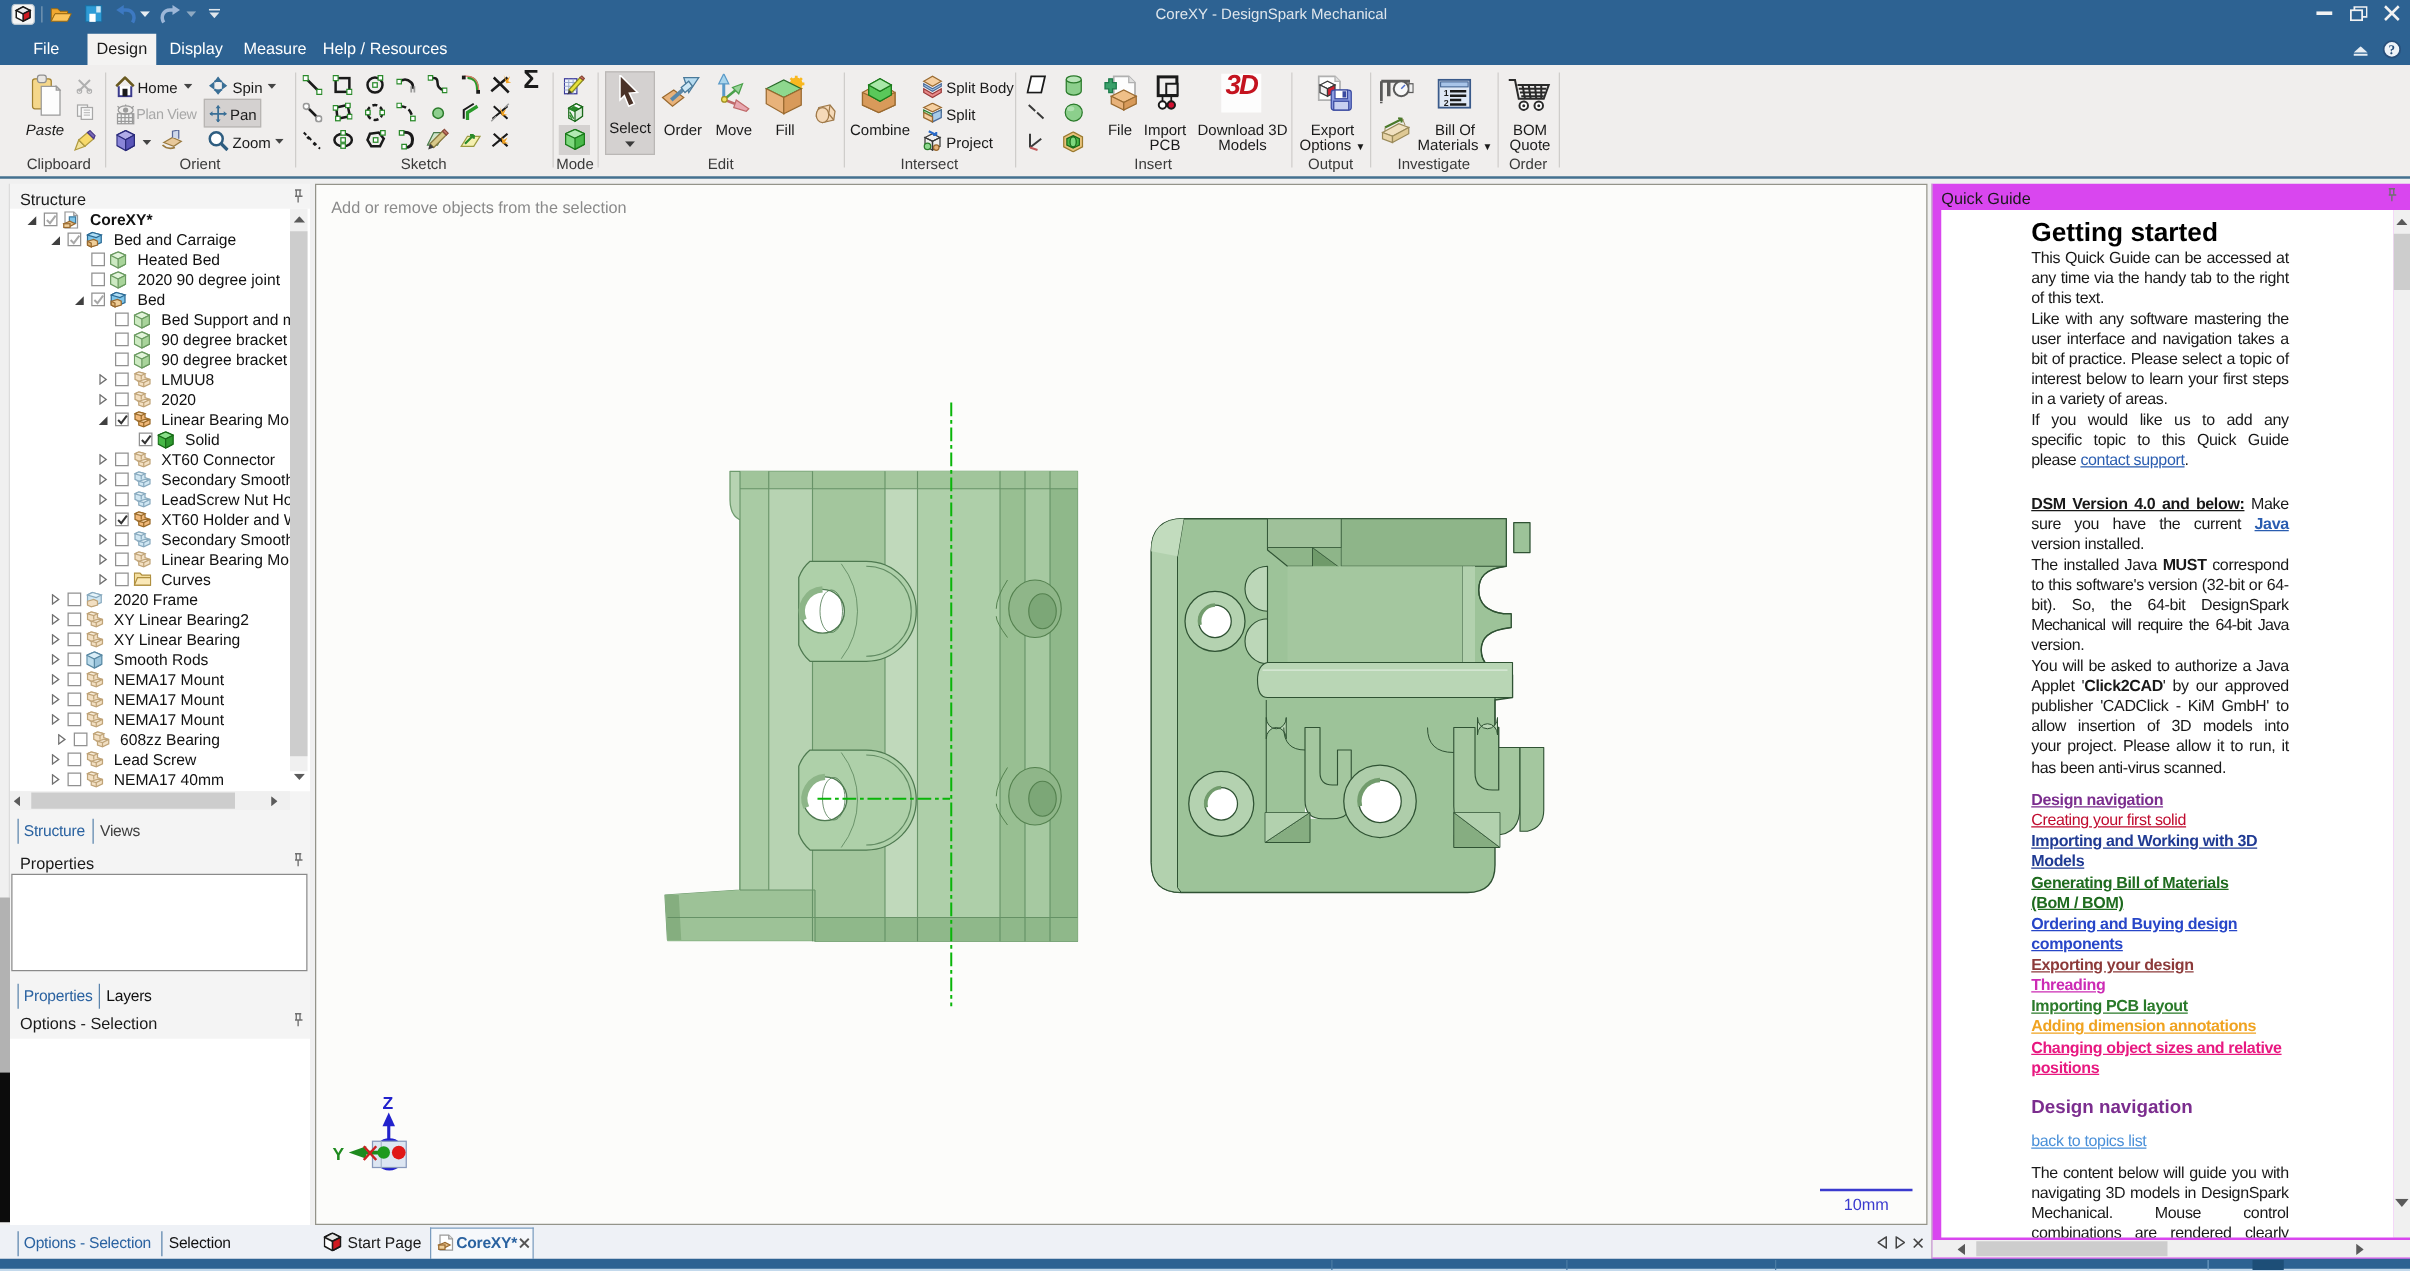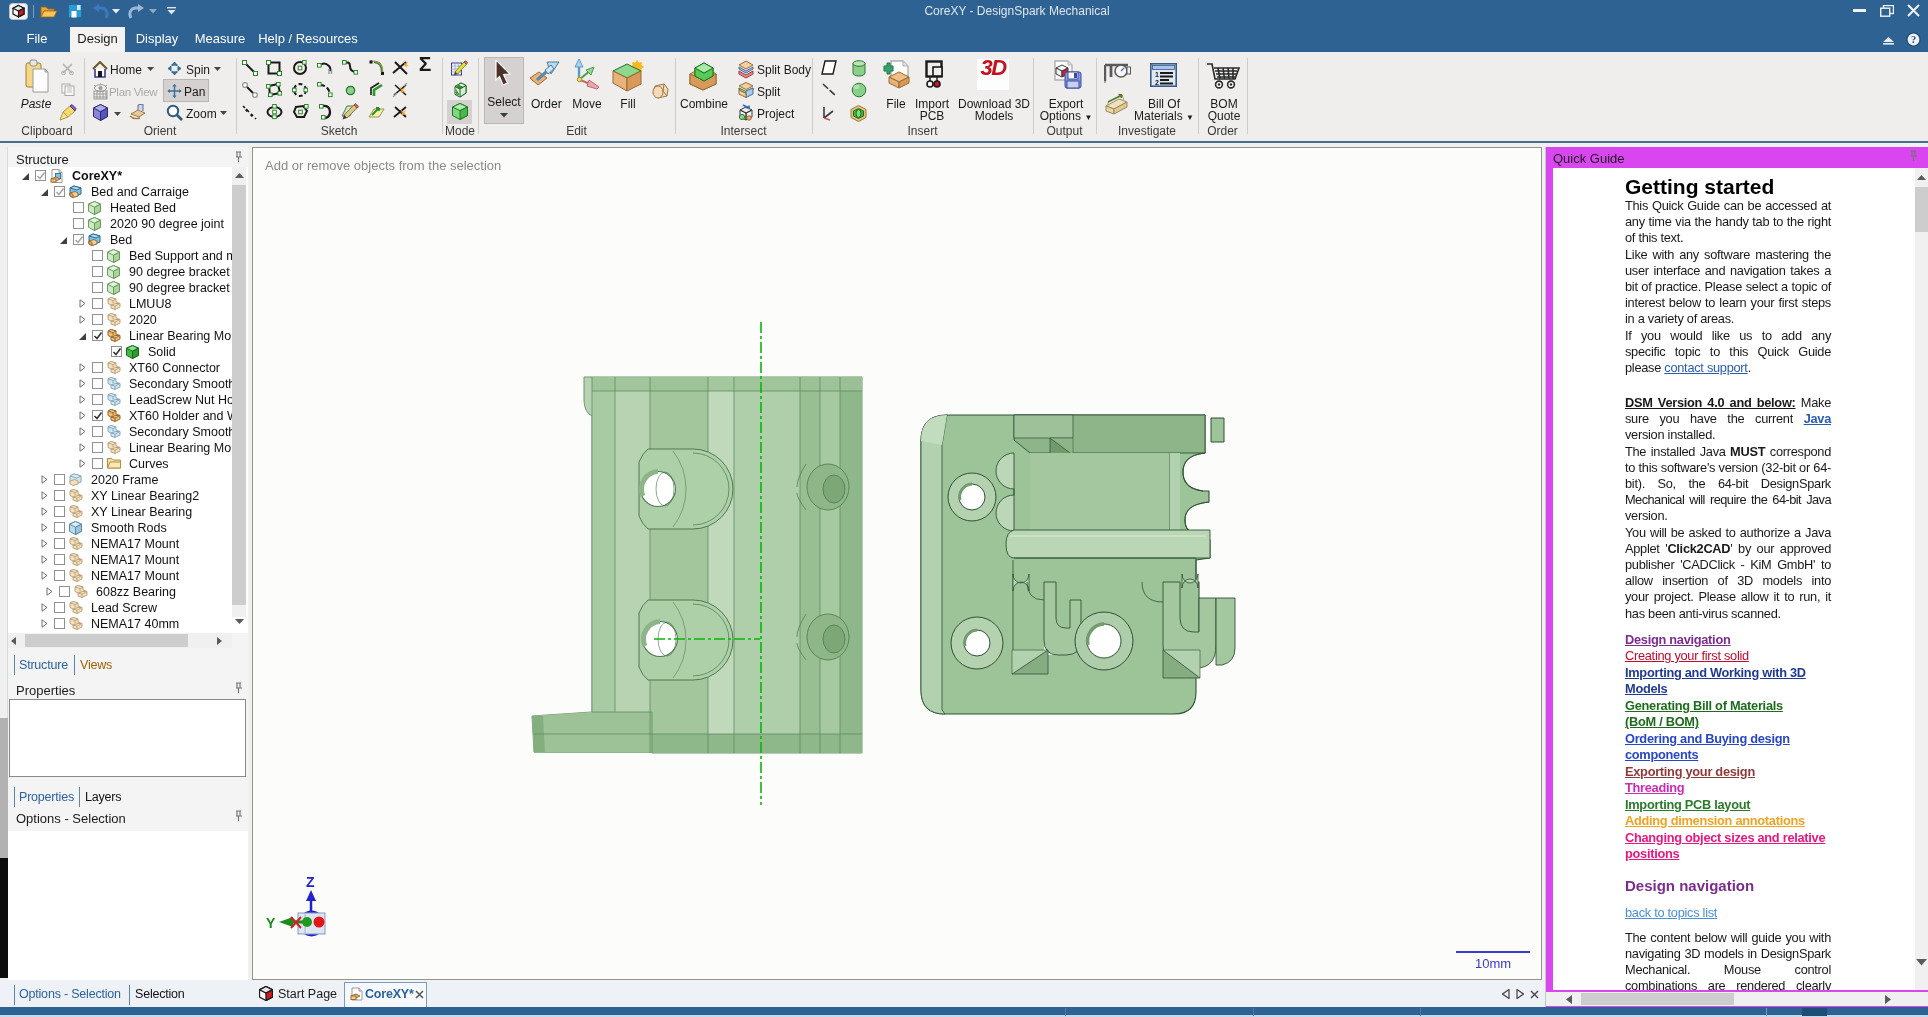--- a/index.html
+++ b/index.html
@@ -935,21 +935,21 @@
     <svg class="icon" style="left:3px;top:490px;" width="6" height="8" viewBox="0 0 6 8">
         <polygon points="5,0 5,8 0,4" fill="#5a5a5a"></polygon>
       </svg>
     <div class="abs sb-thumb" style="left:17px;top:487px;width:163px;height:13px;"></div>
     <svg class="icon" style="left:208px;top:490px;" width="6" height="8" viewBox="0 0 6 8">
         <polygon points="1,0 1,8 6,4" fill="#5a5a5a"></polygon>
       </svg>
     <div class="abs tbar" style="left:6px;top:508px;height:20px;"></div>
     <div class="abs tabrow tabactive" style="left:11px;top:511px;">Structure</div>
     <div class="abs tbar" style="left:66px;top:508px;height:20px;"></div>
-    <div class="abs tabrow" style="left:72px;top:511px;color:#a16207;">Views</div>
+    <div class="abs tabrow" style="left:72px;top:511px;color:#404040;">Views</div>
     <div class="abs phead" style="left:8px;top:536px;">Properties</div>
     <svg class="icon" style="left:226px;top:535px;" width="9" height="12" viewBox="0 0 9 12">
         <path d="M2,1 h5 M3,1 v5 M6,1 v5 M2,6 h6 M4.5,6 v5" stroke="#707070" stroke-width="1.1" fill="none"></path>
       </svg>
     <div class="abs" style="left:1px;top:552px;width:237px;height:78px;background:#fff;border:1px solid #8a8a8a;"></div>
     <div class="abs tbar" style="left:6px;top:640px;height:20px;"></div>
     <div class="abs tabrow tabactive" style="left:11px;top:643px;">Properties</div>
     <div class="abs tbar" style="left:71px;top:640px;height:20px;"></div>
     <div class="abs tabrow" style="left:77px;top:643px;color:#111;">Layers</div>
     <div class="abs phead" style="left:8px;top:664px;">Options - Selection</div>

